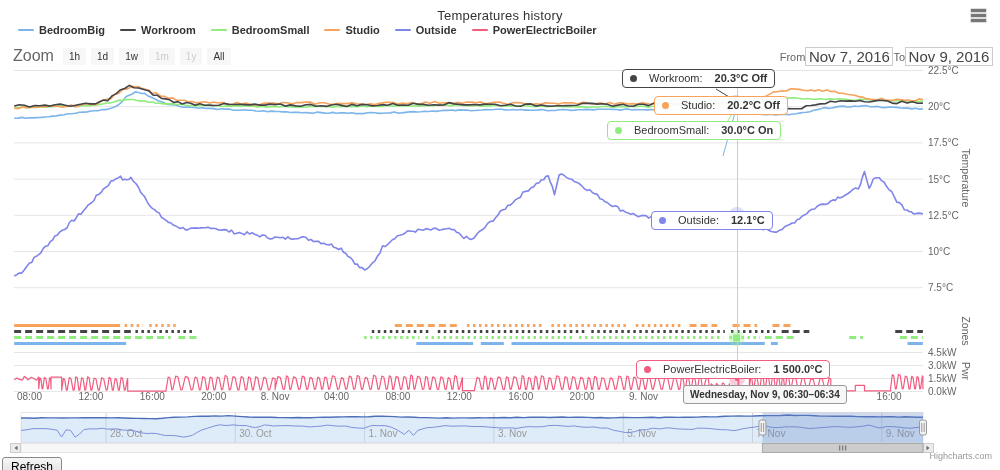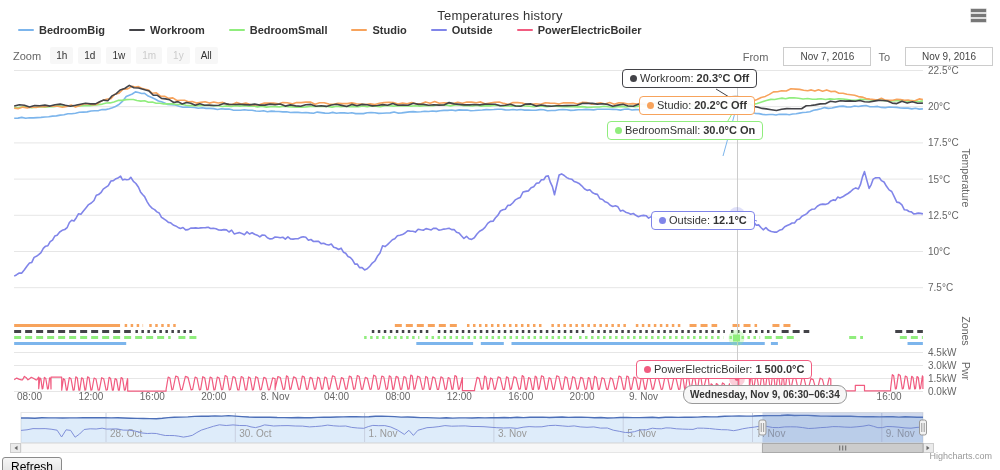--- a/index.html
+++ b/index.html
@@ -2,41 +2,41 @@
 <html><head>
 <meta charset="utf-8">
 <style>
   html,body{margin:0;padding:0;background:#fff;}
   .stage{position:relative;width:1000px;height:470px;background:#fff;overflow:hidden;
          font-family:"Liberation Sans",sans-serif;}
   .hc-title{position:absolute;top:8px;left:0;width:1000px;text-align:center;
             font-size:13px;color:#333;letter-spacing:.2px;}
   .hamburger{position:absolute;top:9px;right:14px;width:15px;cursor:pointer;z-index:6;}
   .hamburger span{display:block;width:15px;height:2.5px;background:#777;margin:0 0 2.5px 0;box-shadow:0 0 0 .5px #bbb;}
-  .legend{position:absolute;top:24px;left:18px;display:flex;gap:24px;align-items:center;z-index:6;}
+  .legend{position:absolute;top:24px;left:18px;display:flex;gap:15px;align-items:center;z-index:6;}
   .legend .item{display:flex;align-items:center;gap:5px;cursor:pointer;}
   .legend .swatch{width:16px;height:2.5px;border-radius:1px;}
   .legend .lbl{font-size:11px;font-weight:bold;color:#333;}
   .zoomrow{position:absolute;top:47px;left:13px;display:flex;gap:5px;align-items:center;z-index:6;}
-  .zoomrow .zlabel{font-size:11px;color:#666;margin-right:4px;text-align:center;}
+  .zoomrow .zlabel{font-size:16px;color:#666;margin-right:4px;text-align:center;}
   .zbtn{font-size:10px;color:#333;background:#f7f7f7;border:none;border-radius:2px;
         padding:3px 6px;min-width:12px;text-align:center;cursor:pointer;font-family:inherit;}
   .zbtn.disabled{color:#cccccc;cursor:default;}
-  .rangerow{position:absolute;top:47px;right:7px;display:flex;gap:7px;align-items:center;z-index:6;}
+  .rangerow{position:absolute;top:47px;right:7px;display:flex;align-items:center;z-index:6;}
   .rangerow .rlabel{font-size:11px;color:#666;}
-  .rinput{width:82px;height:15px;border:1px solid #cccccc;font-size:10px;color:#444;
-          text-align:center;font-family:inherit;padding:1px 2px;background:#fff;margin-left:8px;}
+  .rinput{width:82px;height:15px;border:1px solid #cccccc;font-size:15px;color:#444;
+          text-align:center;font-family:inherit;padding:1px 2px;background:#fff;}
   svg.chart{position:absolute;left:0;top:0;z-index:1;}
   .tt{position:absolute;z-index:5;background:rgba(255,255,255,.96);border:1px solid #999;
       border-radius:4px;padding:2px 7px 3px 7px;font-size:11px;color:#333;white-space:nowrap;
-      display:flex;align-items:center;gap:3px;}
+      display:flex;align-items:center;gap:12px;}
   .tt .dot{width:7px;height:7px;border-radius:50%;display:inline-block;}
   .tt b{font-weight:bold;}
   .datett{position:absolute;z-index:5;background:rgba(247,247,247,.97);border:1px solid #999;
-      border-radius:9px;padding:3px 6px;font-size:10px;font-weight:bold;color:#333;white-space:nowrap;}
+      border-radius:3px;padding:3px 6px;font-size:10px;font-weight:bold;color:#333;white-space:nowrap;}
   .refresh{position:absolute;left:2px;top:457px;z-index:6;font-size:12px;color:#000;
       font-family:inherit;background:linear-gradient(#f6f6f6,#dcdcdc);
       border:1px solid #8a8a8a;border-radius:3px;padding:2px 8px 5px 8px;cursor:pointer;}
   .credit{position:absolute;right:8px;top:451px;z-index:4;font-size:9px;color:#999;cursor:pointer;}
 </style>
 </head>
 <body>
 
 <div class="stage">
 
@@ -224,21 +224,21 @@
       <line x1="839.722" y1="445.5" x2="839.722" y2="450.5" stroke="#666"></line>
       <line x1="842.722" y1="445.5" x2="842.722" y2="450.5" stroke="#666"></line>
       <line x1="845.722" y1="445.5" x2="845.722" y2="450.5" stroke="#666"></line>
     </svg>
 
   <div class="tt" style="left: 622px; top: 69px; border-color: rgb(67, 67, 72);">
     <span class="dot" style="background-color: rgb(67, 67, 72);"></span>
     <span>Workroom:</span>
     <b>20.3°C Off</b>
   </div>
-  <div class="tt" style="left: 639px; top: 96px; border-color: rgb(247, 163, 92);">
+  <div class="tt" style="left: 654px; top: 96px; border-color: rgb(247, 163, 92);">
     <span class="dot" style="background-color: rgb(247, 163, 92);"></span>
     <span>Studio:</span>
     <b>20.2°C Off</b>
   </div>
   <div class="tt" style="left: 607px; top: 121px; border-color: rgb(144, 237, 125);">
     <span class="dot" style="background-color: rgb(144, 237, 125);"></span>
     <span>BedroomSmall:</span>
     <b>30.0°C On</b>
   </div>
   <div class="tt" style="left: 651px; top: 211px; border-color: rgb(128, 133, 233);">

